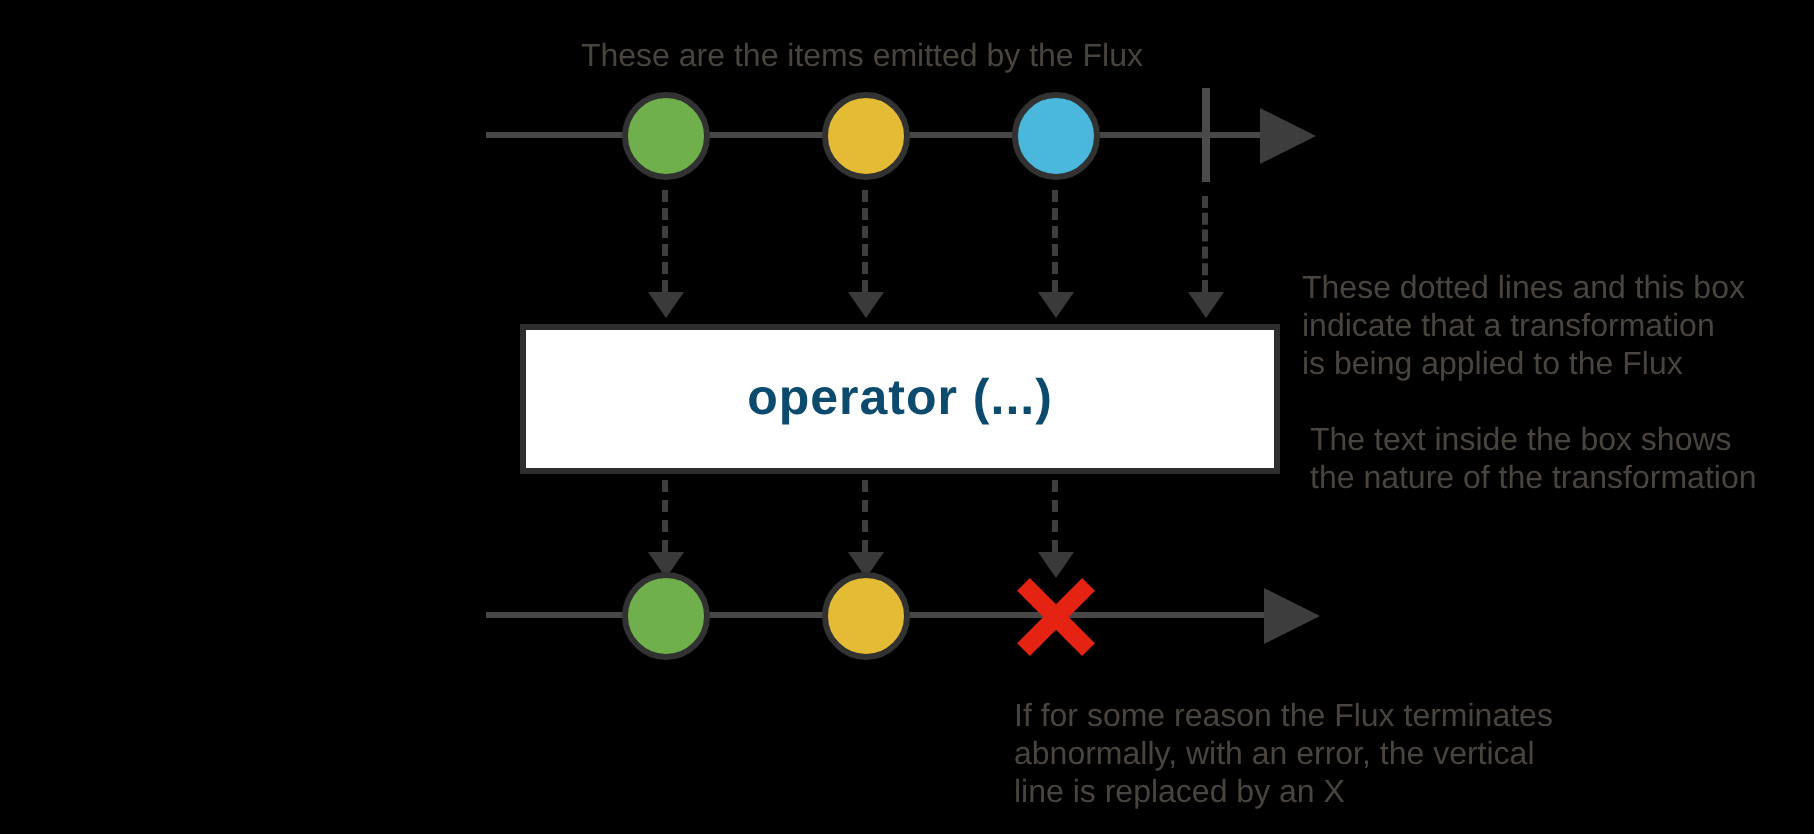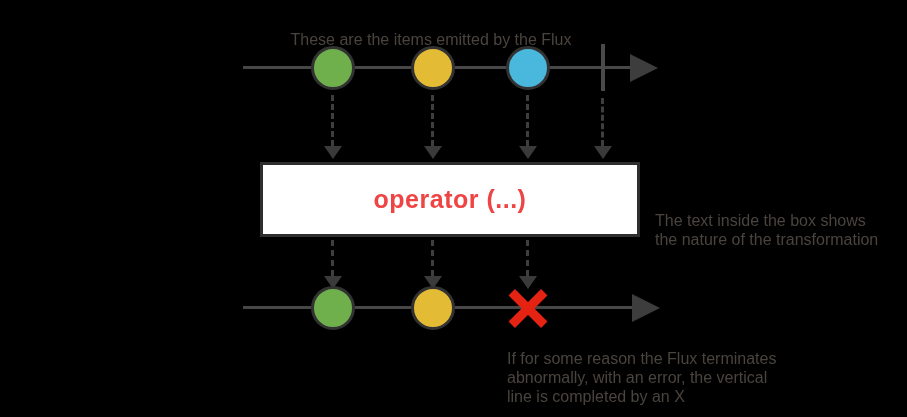--- a/index.html
+++ b/index.html
@@ -31,40 +31,43 @@
     position:absolute;width:0;height:0;
     border-left:9px solid transparent;border-right:9px solid transparent;
     border-top:13px solid #3a3a3a;
   }
   #operator-box{
     position:absolute;left:260px;top:162px;width:380px;height:75px;
     background:#ffffff;border:3px solid #2e2e2e;box-sizing:border-box;
     display:flex;align-items:center;justify-content:center;
   }
   #operator-box .op-label{
-    font-size:25px;font-weight:bold;color:#ef4444;letter-spacing:0.5px;
+    font-size:25px;font-weight:bold;color:#0c4a6e;letter-spacing:0.5px;
   }
   .xmark{position:absolute;left:505px;top:285px;width:46px;height:46px;}
   .xmark .bar{
     position:absolute;left:0;top:19px;width:46px;height:9px;background:#e42313;
   }
   .xmark .bar.a{transform:rotate(45deg);}
   .xmark .bar.b{transform:rotate(-45deg);}
 </style>
 </head>
 <body>
 
 <div id="stage">
 
-  <div class="note center" style="left:280px;top:19px;width:302px;margin-top:11px;">These are the items emitted by the Flux</div>
+  <div class="note center" style="left:280px;top:19px;width:302px;">These are the items emitted by the Flux</div>
+  <div class="note" style="left:651px;top:135px;width:256px;">These dotted lines and this box
+indicate that a transformation
+is being applied to the Flux</div>
   <div class="note" style="left:655px;top:211px;width:256px;">The text inside the box shows
 the nature of the transformation</div>
   <div class="note" style="left:507px;top:349px;width:340px;">If for some reason the Flux terminates
 abnormally, with an error, the vertical
-line is completed by an X</div>
+line is replaced by an X</div>
 
   <div class="tl-line" style="left:243px;top:66px;width:388px;"></div>
   <div class="arrow-right" style="left:630px;top:54px;"></div>
   <div class="vbar" style="left:601px;top:44px;height:47px;"></div>
   <div class="marble m-green" style="left:311px;top:46px;"></div>
   <div class="marble m-yellow" style="left:411px;top:46px;"></div>
   <div class="marble m-blue" style="left:506px;top:46px;"></div>
 
   <div class="dash-v" style="left:331px;top:95px;height:51px;"></div>
   <div class="arrow-down" style="left:324px;top:146px;"></div>

